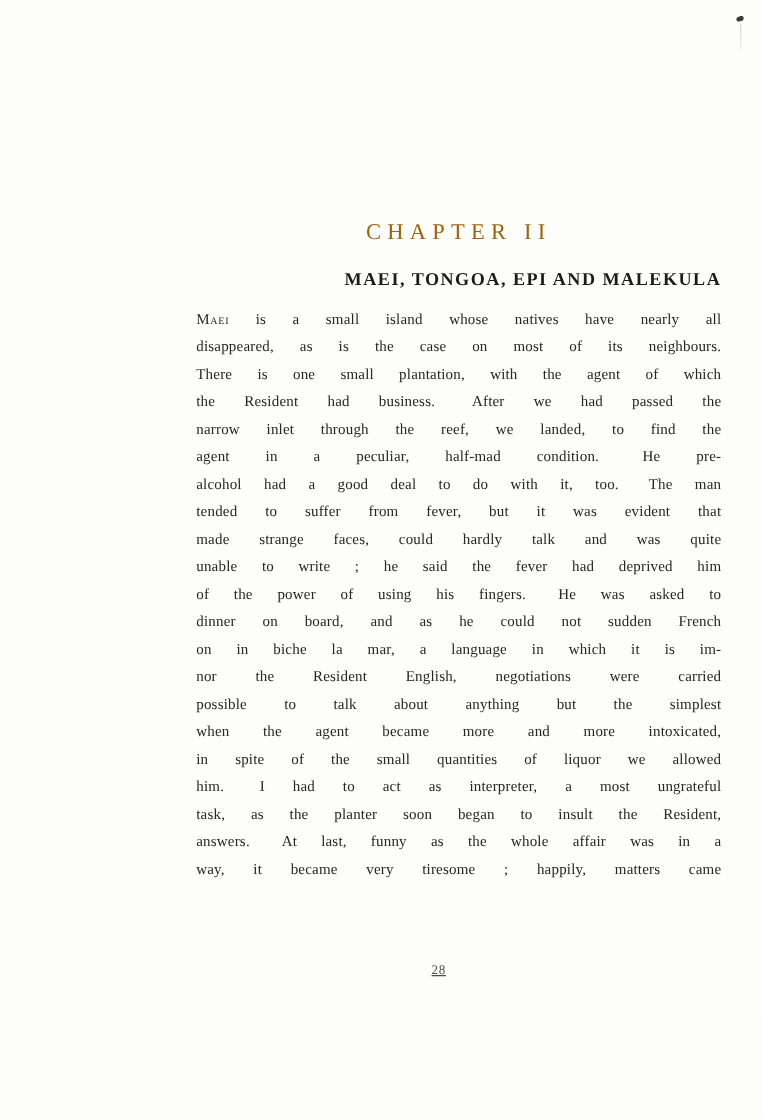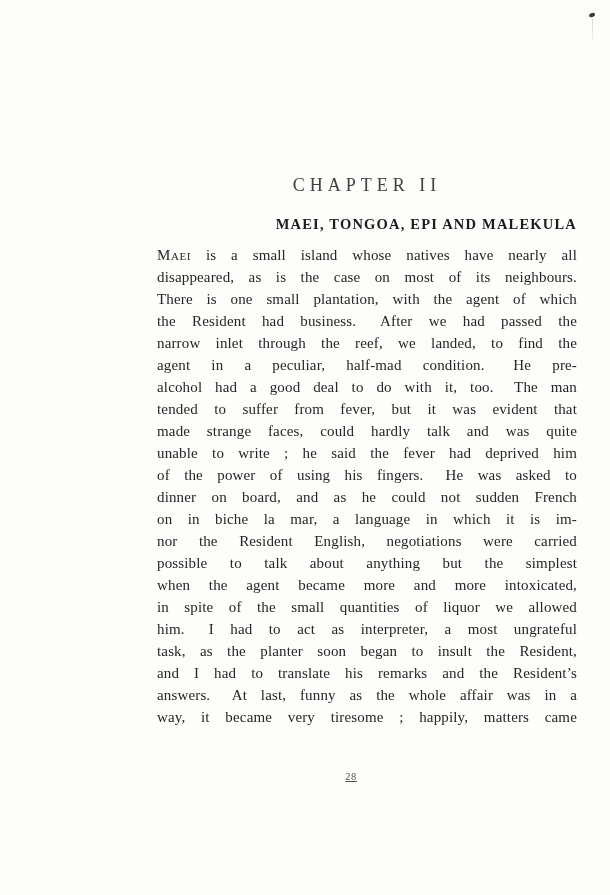--- a/index.html
+++ b/index.html
@@ -25,21 +25,21 @@
     position: absolute;
     top: 174px;
     left: 0;
     width: 100%;
     margin: 0;
     text-align: center;
     font-size: 18px;
     font-weight: 400;
     letter-spacing: 5px;
     line-height: 22px;
-    color: #404040;
+    color: #a16207;
     white-space: nowrap;
   }
   .subtitle {
     position: absolute;
     top: 217px;
     left: 0;
     width: 100%;
     margin: 0;
     text-align: right;
     font-size: 14.5px;
@@ -53,21 +53,21 @@
     position: absolute;
     top: 244px;
     left: 0;
     width: 100%;
     color: #262626;
   }
   .line {
     height: 22px;
     overflow: hidden;
     line-height: 22px;
-    font-size: 15px;
+    font-size: 12px;
     letter-spacing: 0.15px;
     text-align: justify;
     text-align-last: justify;
   }
   
   .line::after {
     content: "";
     display: inline-block;
     width: 100%;
   }
@@ -129,19 +129,18 @@
         <div class="line">unable to write ; he said the fever had deprived him</div>
         <div class="line">of the power of using his fingers.  He was asked to</div>
         <div class="line">dinner on board, and as he could not sudden French</div>
         <div class="line">on in biche la mar, a language in which it is im-</div>
         <div class="line">nor the Resident English, negotiations were carried</div>
         <div class="line">possible to talk about anything but the simplest</div>
         <div class="line">when the agent became more and more intoxicated,</div>
         <div class="line">in spite of the small quantities of liquor we allowed</div>
         <div class="line">him.  I had to act as interpreter, a most ungrateful</div>
         <div class="line">task, as the planter soon began to insult the Resident,</div>
-        <div class="line">and I had to translate his remarks and the Resident’s</div>
         <div class="line">answers.  At last, funny as the whole affair was in a</div>
         <div class="line">way, it became very tiresome ; happily, matters came</div>
       </div>
     <div class="pagenum">28</div>
   </div>
 </div>
 
 </body></html>

